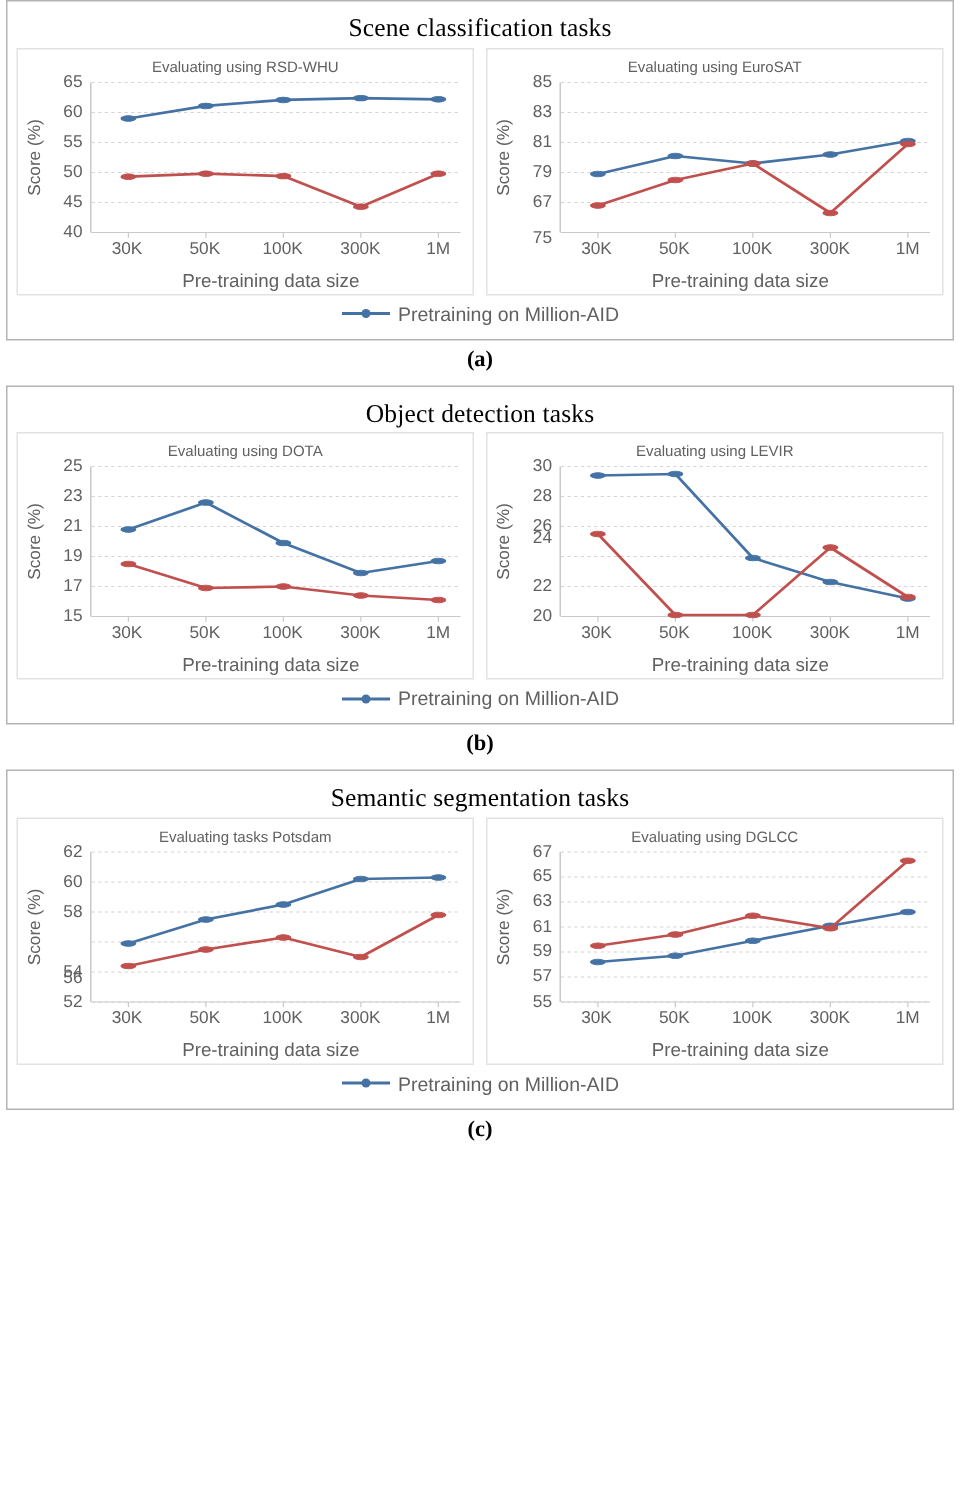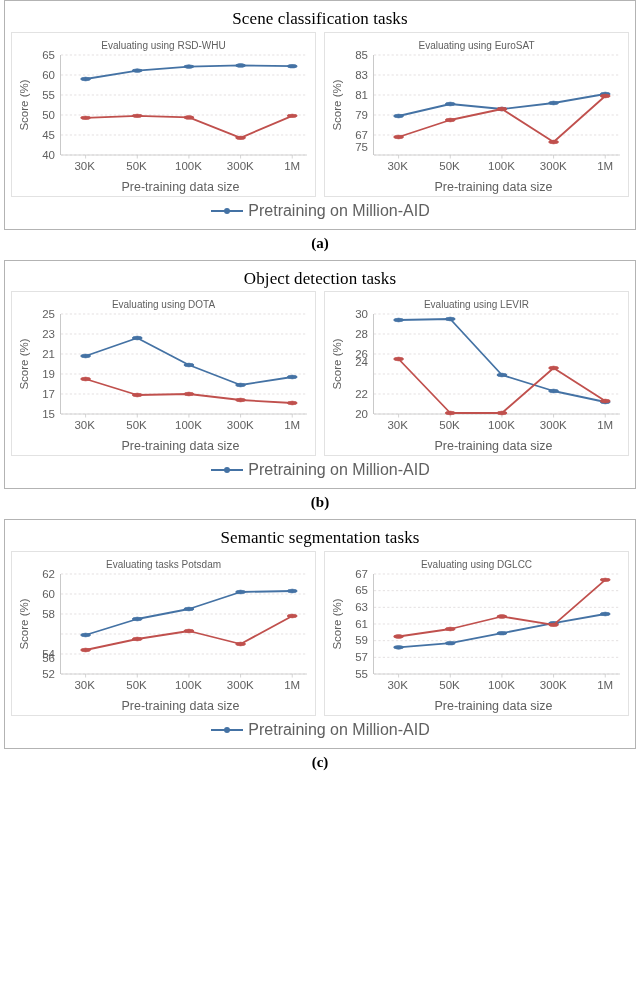--- a/index.html
+++ b/index.html
@@ -140,21 +140,21 @@
   
   .legend {
     display: flex;
     align-items: center;
     justify-content: center;
     gap: 4px;
     padding: 5px 0 3px 0;
   }
   .legend-marker { display: block; }
   .legend-label {
-    font-size: 16px;
+    font-size: 13px;
     color: #606060;
     white-space: nowrap;
   }
 
   
   .sub-caption {
     text-align: center;
     font-family: "Liberation Serif", serif;
     font-weight: bold;
     font-size: 15px;
@@ -227,21 +227,21 @@
               </div>
               <div class="xlabel">Pre-training data size</div>
             </div>
             <div class="chart-card">
               <div class="chart-title">Evaluating using EuroSAT</div>
               <div class="plot-wrap">
                 <div class="ylabel">
                   <span>Score (%)</span>
                 </div>
                 <div class="yticks">
-                  <div class="ytick" style="top: 92px;">75</div>
+                  <div class="ytick" style="top: 104px;">75</div>
                   <div class="ytick" style="top: 80px;">67</div>
                   <div class="ytick" style="top: 60px;">79</div>
                   <div class="ytick" style="top: 40px;">81</div>
                   <div class="ytick" style="top: 20px;">83</div>
                   <div class="ytick" style="top: 0px;">85</div>
                 </div>
                 <div class="plot-area">
                   <svg viewBox="0 0 100 100" preserveAspectRatio="none">
                     <line x1="0" x2="100" y1="100" y2="100" stroke="#d9d2d4" stroke-width="0.7" stroke-dasharray="2.2 2.2" vector-effect="non-scaling-stroke"></line>
                     <line x1="0" x2="100" y1="80" y2="80" stroke="#d9d2d4" stroke-width="0.7" stroke-dasharray="2.2 2.2" vector-effect="non-scaling-stroke"></line>

